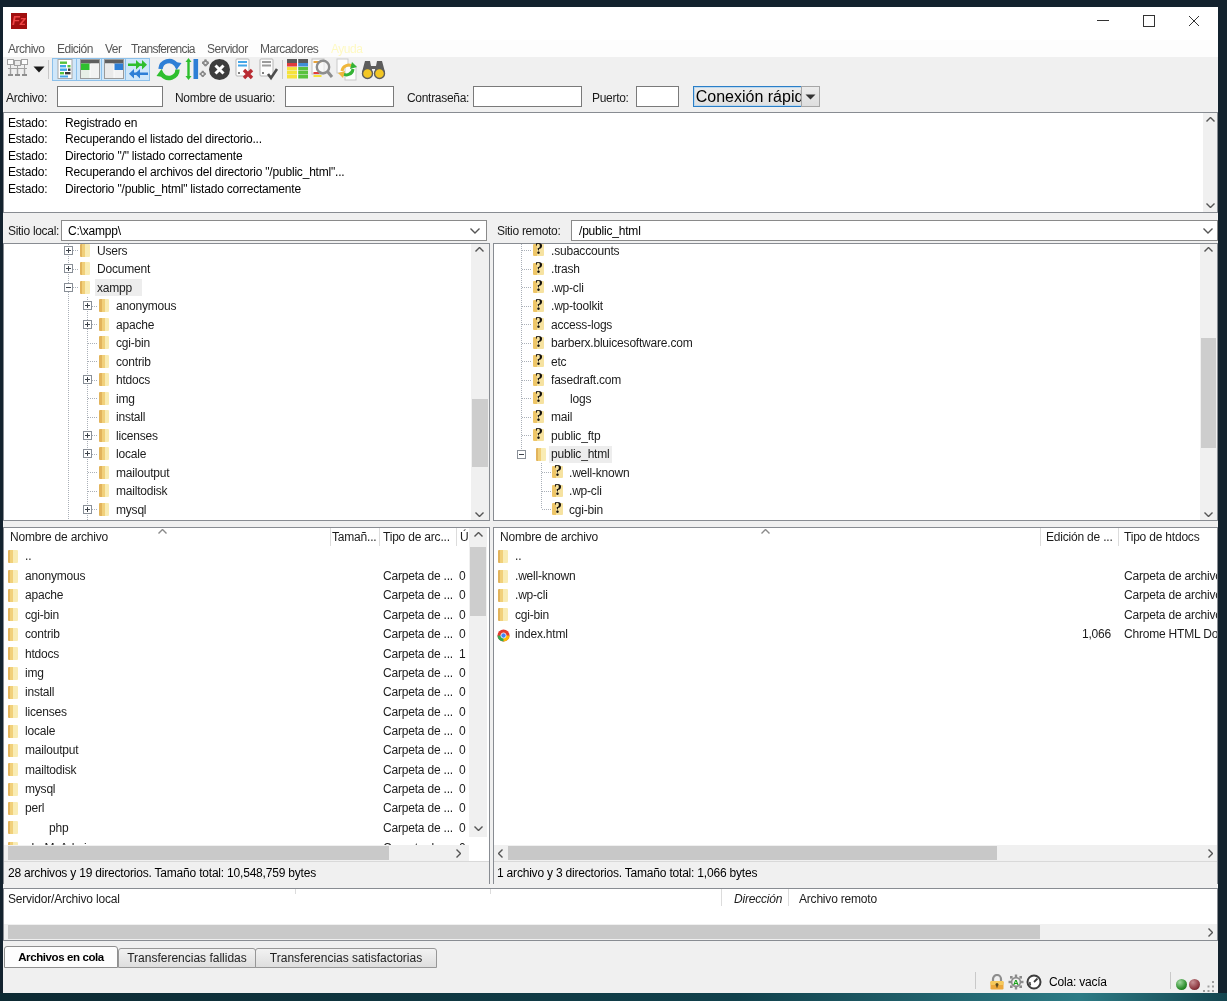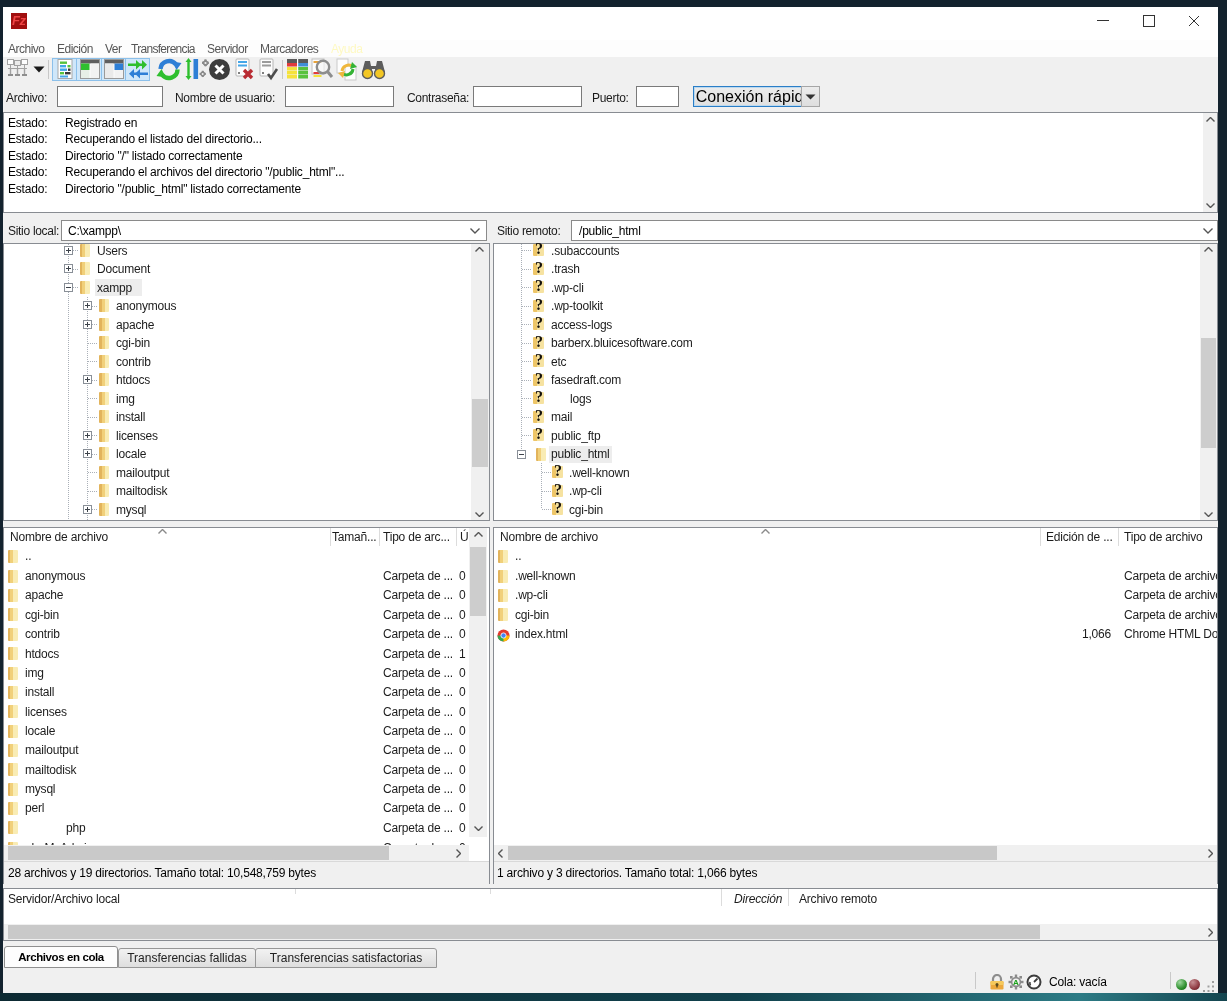--- a/index.html
+++ b/index.html
@@ -475,21 +475,21 @@
     <div class="trow" style="left:455px;top:216px;">0</div>
 <div class="abs folder" style="left:4px;top:236px;width:10px;height:13px;"></div>
     <div class="trow" style="left:21px;top:235px;">mysql</div>
     <div class="trow" style="left:379px;top:235px;">Carpeta de ...</div>
     <div class="trow" style="left:455px;top:235px;">0</div>
 <div class="abs folder" style="left:4px;top:255px;width:10px;height:13px;"></div>
     <div class="trow" style="left:21px;top:254px;">perl</div>
     <div class="trow" style="left:379px;top:254px;">Carpeta de ...</div>
     <div class="trow" style="left:455px;top:254px;">0</div>
 <div class="abs folder" style="left:4px;top:274px;width:10px;height:13px;"></div>
-    <div class="trow" style="left:38px;top:274px;padding-left:24px;">php</div>
+    <div class="trow" style="left:21px;top:274px;padding-left:24px;">php</div>
     <div class="trow" style="left:379px;top:274px;">Carpeta de ...</div>
     <div class="trow" style="left:455px;top:274px;">0</div>
 <div class="abs folder" style="left:4px;top:295px;width:10px;height:13px;"></div>
     <div class="trow" style="left:21px;top:294px;">phpMyAdmin</div>
     <div class="trow" style="left:379px;top:294px;">Carpeta de ...</div>
     <div class="trow" style="left:455px;top:294px;">0</div>
 </div>
 <div class="abs sb-track" style="left:469px;top:528px;width:18px;height:309px;"></div>
 <svg class="abs" style="left:474px;top:532px;" width="9" height="5">
     <path class="chev" d="M0.5 4.5 L4.5 0.5 L8.5 4.5"></path>
@@ -508,21 +508,21 @@
   </svg>
 <div class="abs" style="left:4px;top:861px;width:485px;height:22px;background:#f0f0f0;border-top:1px solid #d9d9d9;"></div>
 <div class="abs t12" style="left:8px;top:866px;">28 archivos y 19 directorios. Tamaño total: 10,548,759 bytes</div>
 <div class="abs hdrtxt" style="left:500px;top:530px;">Nombre de archivo</div>
 <svg class="abs" style="left:761px;top:529px;" width="9" height="5">
     <path class="chev" d="M0.5 4.5 L4.5 0.5 L8.5 4.5" style="stroke:#8a8a8a;"></path>
   </svg>
 <div class="coldiv" style="left:1040px;top:528px;height:18px;"></div>
 <div class="coldiv" style="left:1118px;top:528px;height:18px;"></div>
 <div class="abs hdrtxt" style="left:1046px;top:530px;">Edición de ...</div>
-<div class="abs hdrtxt" style="left:1124px;top:530px;">Tipo de archivo</div>
+<div class="abs hdrtxt" style="left:1124px;top:530px;">Tipo de htdocs</div>
 <div class="abs" style="left:494px;top:547px;width:723px;height:290px;overflow:hidden;">
 <div class="abs folder" style="left:4px;top:3px;width:10px;height:13px;"></div>
     <div class="trow" style="left:21px;top:2px;">..</div>
 <div class="abs folder" style="left:4px;top:23px;width:10px;height:13px;"></div>
     <div class="trow" style="left:21px;top:22px;">.well-known</div>
     <div class="trow" style="left:630px;top:22px;">Carpeta de archivos</div>
 <div class="abs folder" style="left:4px;top:42px;width:10px;height:13px;"></div>
     <div class="trow" style="left:21px;top:41px;">.wp-cli</div>
     <div class="trow" style="left:630px;top:41px;">Carpeta de archivos</div>
 <div class="abs folder" style="left:4px;top:61px;width:10px;height:13px;"></div>

